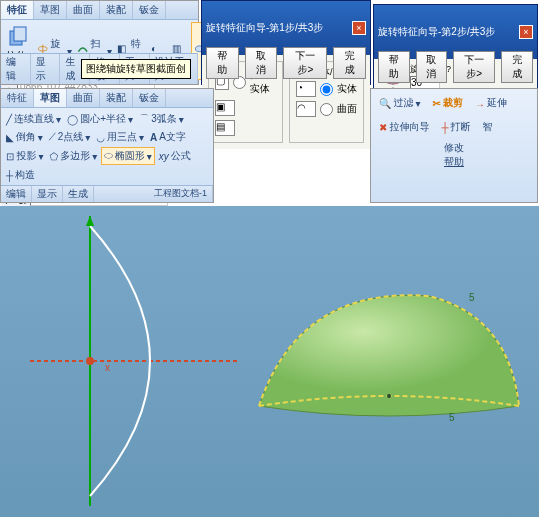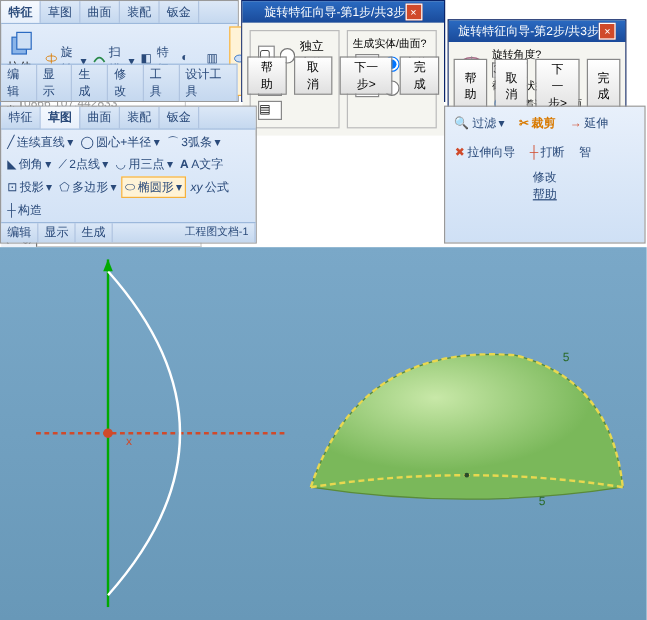--- a/index.html
+++ b/index.html
@@ -15,21 +15,21 @@
 .smbtn{display:flex;align-items:center;gap:2px;padding:1px 2px;color:#2a4a7a}
 .ico{width:16px;height:16px;display:inline-block}
 .ico-lg{width:24px;height:24px}
 .col{display:flex;flex-direction:row;gap:1px}
 .footer-tabs{position:absolute;bottom:0;left:0;right:0;display:flex;background:linear-gradient(#dce8f7,#c5d8ef);border-top:1px solid #9cb8db}
 .footer-tabs span{padding:1px 5px;color:#2a4a7a;border-right:1px solid #b0c4e0}
 .tooltip{position:absolute;background:#ffffe1;border:1px solid #000;padding:2px 4px;font-size:10px;z-index:10}
 
 
 .dlg{position:absolute;background:#ece9d8;border:1px solid #0a246a}
-.dlg-title{background:linear-gradient(#2a6ac1,#1a4a9a);color:#fff;padding:2px 4px;display:flex;justify-content:center;align-items:center;font-size:10px}
+.dlg-title{background:linear-gradient(#2a6ac1,#1a4a9a);color:#fff;padding:20px 4px;display:flex;justify-content:space-between;align-items:center;font-size:10px}
 .dlg-close{width:14px;height:14px;background:#d04a2a;color:#fff;text-align:center;line-height:12px;border:1px solid #fff;font-size:9px}
 .dlg-body{padding:4px;background:#f5f5f0}
 .grp{border:1px solid #bbb;padding:4px;margin:2px;background:#f5f5f0}
 .opt{display:flex;align-items:center;gap:4px;padding:2px}
 .opt input{margin:0}
 .shape-ico{width:20px;height:16px;border:1px solid #888;background:#fff;display:inline-block}
 .dlg-btns{display:flex;justify-content:center;gap:6px;padding:4px}
 .winbtn{padding:1px 8px;border:1px solid #888;background:linear-gradient(#fff,#e0e0e0);font-size:10px}
 
 
@@ -92,20 +92,21 @@
           <span class="ico">▥</span>
         </div>
       <div class="smbtn" style="border:1px solid #f5b13d;background:#fff3d6">
           <span class="ico"><svg viewBox="0 0 16 16">
               <ellipse cx="8" cy="8" rx="6" ry="4" fill="#cfe0f5" stroke="#2a6ac1"></ellipse>
             </svg></span>
           <span>旋转</span>
         </div>
     </div>
   </div>
+  <div class="tooltip" style="left:80px;top:58px">图绕轴旋转草图截面创</div>
   <div class="footer-tabs">
     <span>编辑</span>
     <span>显示</span>
     <span>生成</span>
     <span>修改</span>
     <span>工具</span>
     <span>设计工具</span>
   </div>
 </div>
 
@@ -145,21 +146,21 @@
     </div>
   </div>
   <div class="dlg-btns" style="position:absolute;bottom:1px;left:0;right:0">
     <button class="winbtn">帮助</button>
     <button class="winbtn">取消</button>
     <button class="winbtn">下一步&gt;</button>
     <button class="winbtn">完成</button>
   </div>
 </div>
 
-<div class="dlg" style="left:373px;top:16px;width:149px;height:85px">
+<div class="dlg" style="left:373px;top:4px;width:165px;height:85px">
   <div class="dlg-title">
       <span>旋转特征向导-第2步/共3步</span>
       <span class="dlg-close">×</span>
     </div>
   <div class="dlg-body" style="display:flex;gap:2px">
     <div style="width:30px">
       <svg viewBox="0 0 30 50">
           <ellipse cx="15" cy="15" rx="10" ry="6" fill="#e8c8d8" stroke="#a05a7a"></ellipse>
           <path d="M15 8 v30" stroke="#888" stroke-dasharray="2"></path>
           <ellipse cx="15" cy="40" rx="8" ry="5" fill="#d8d8d8" stroke="#888"></ellipse>

